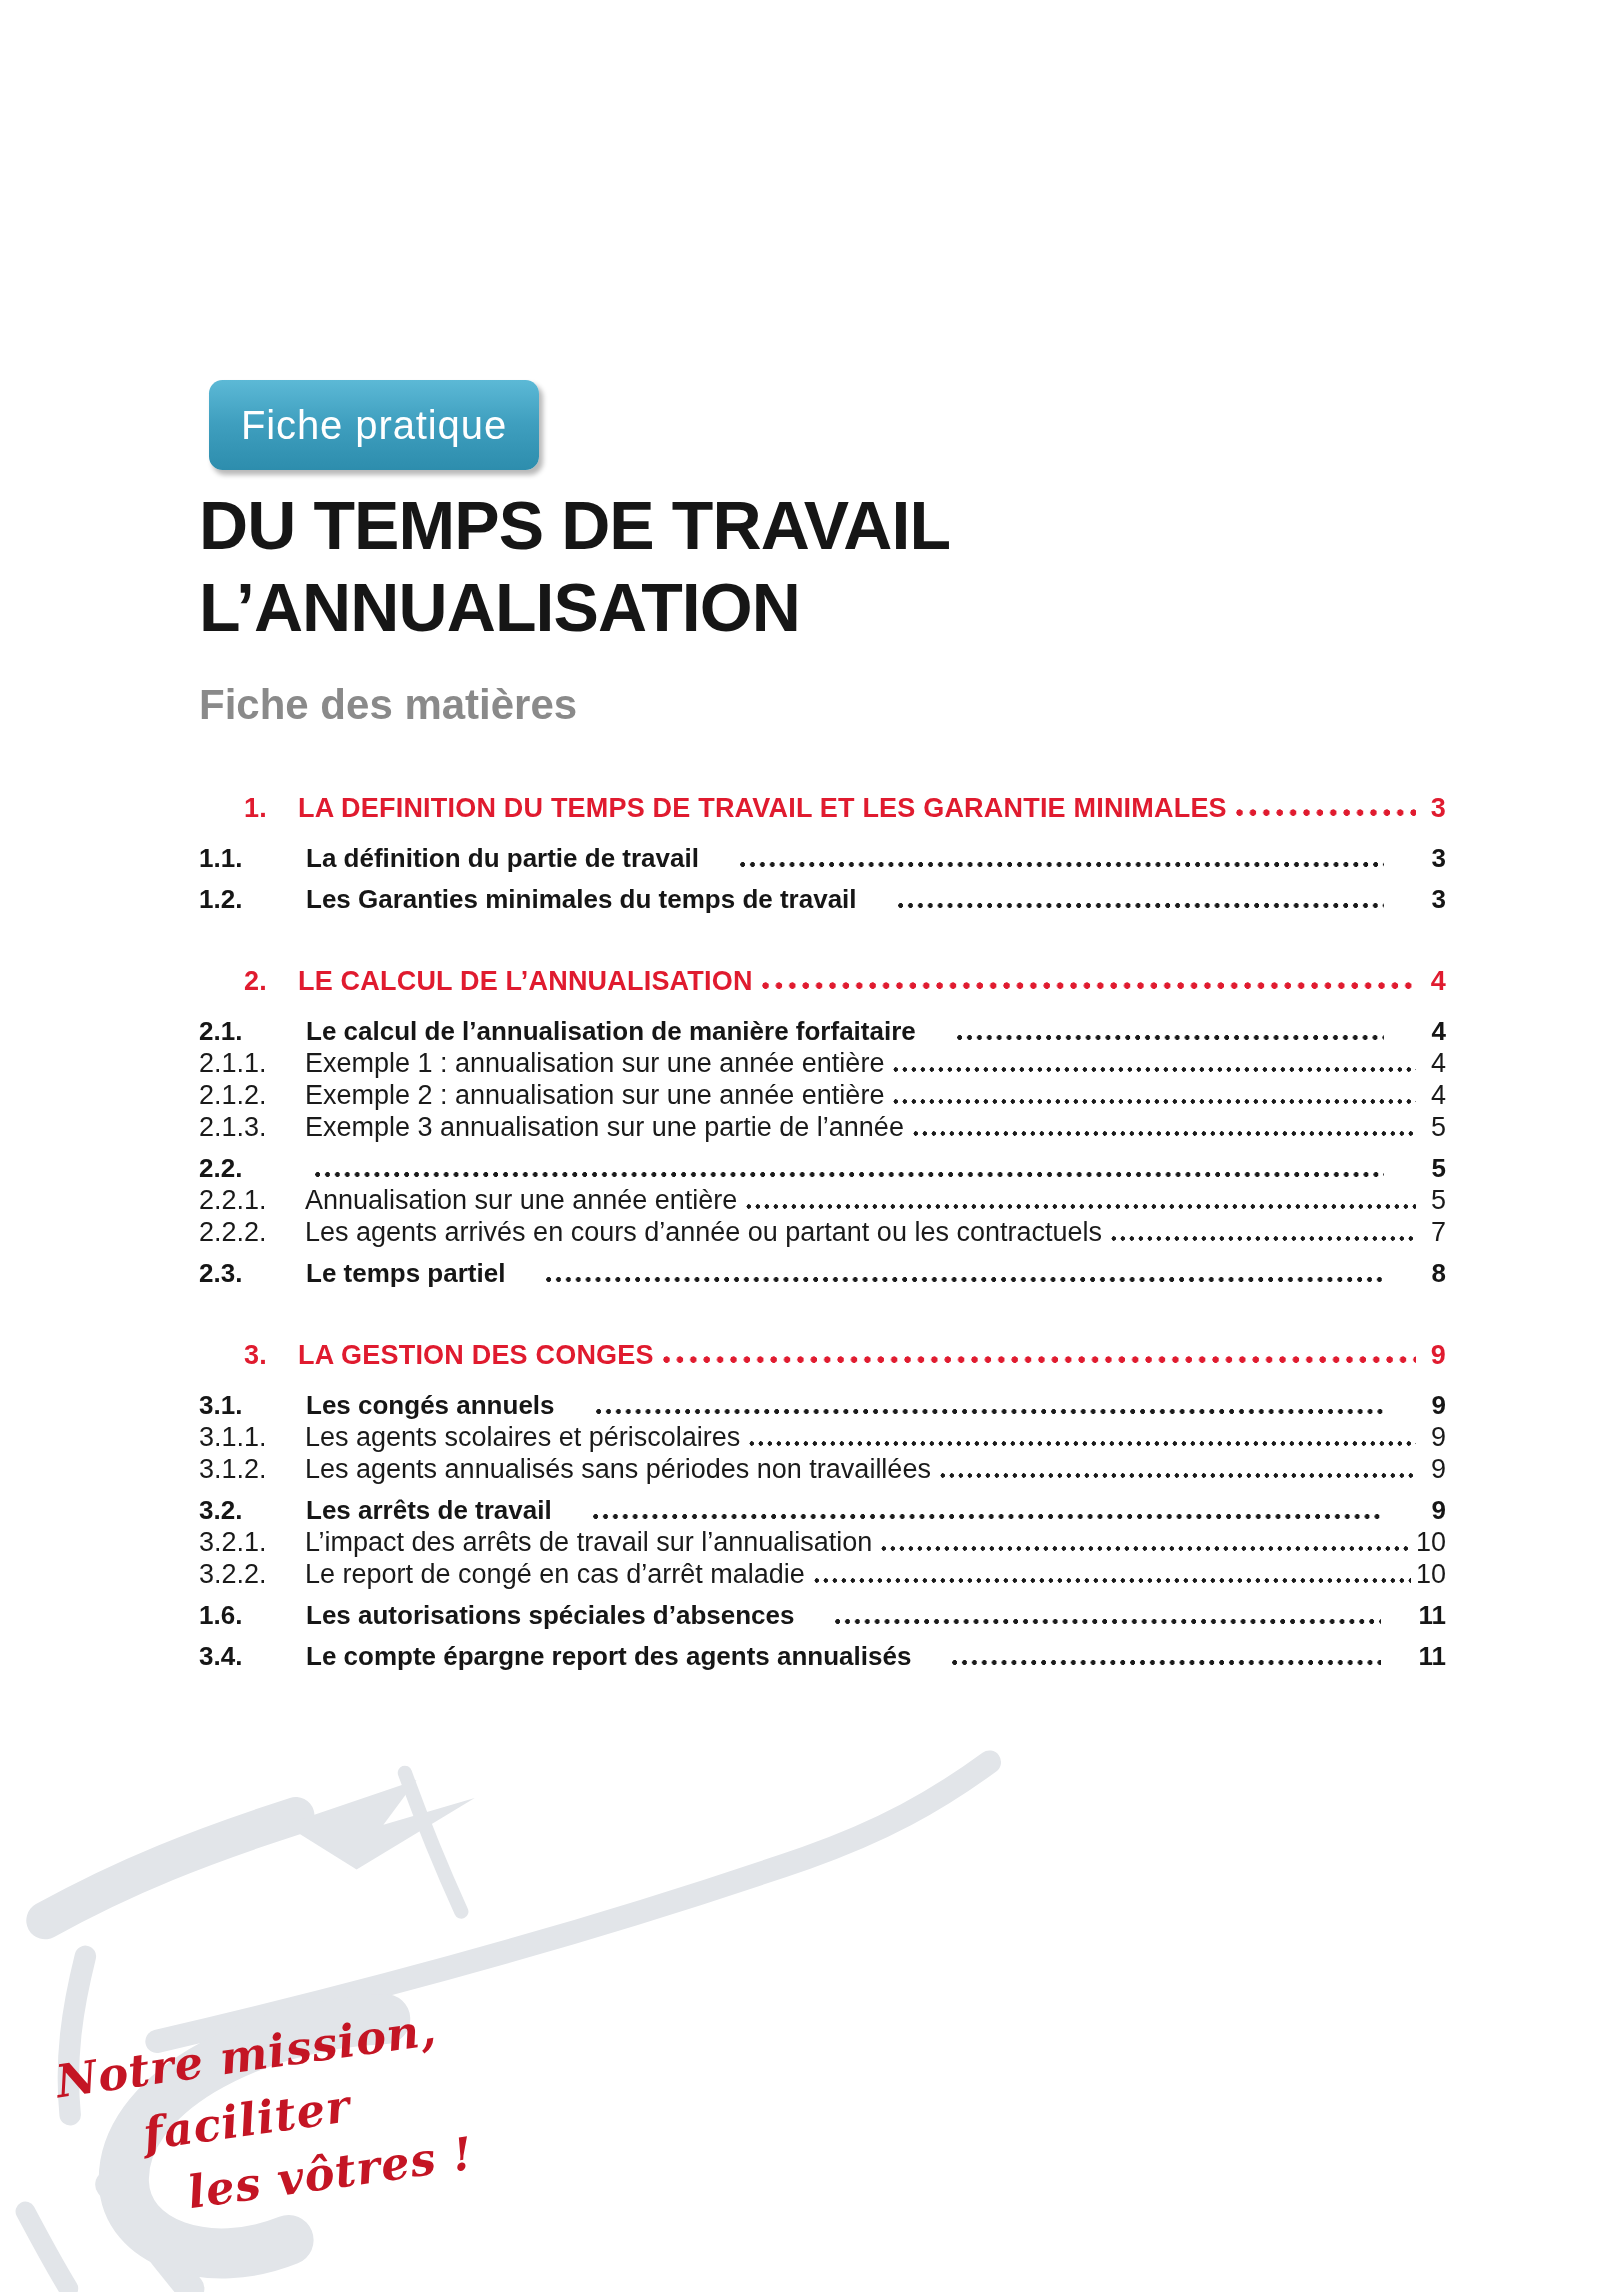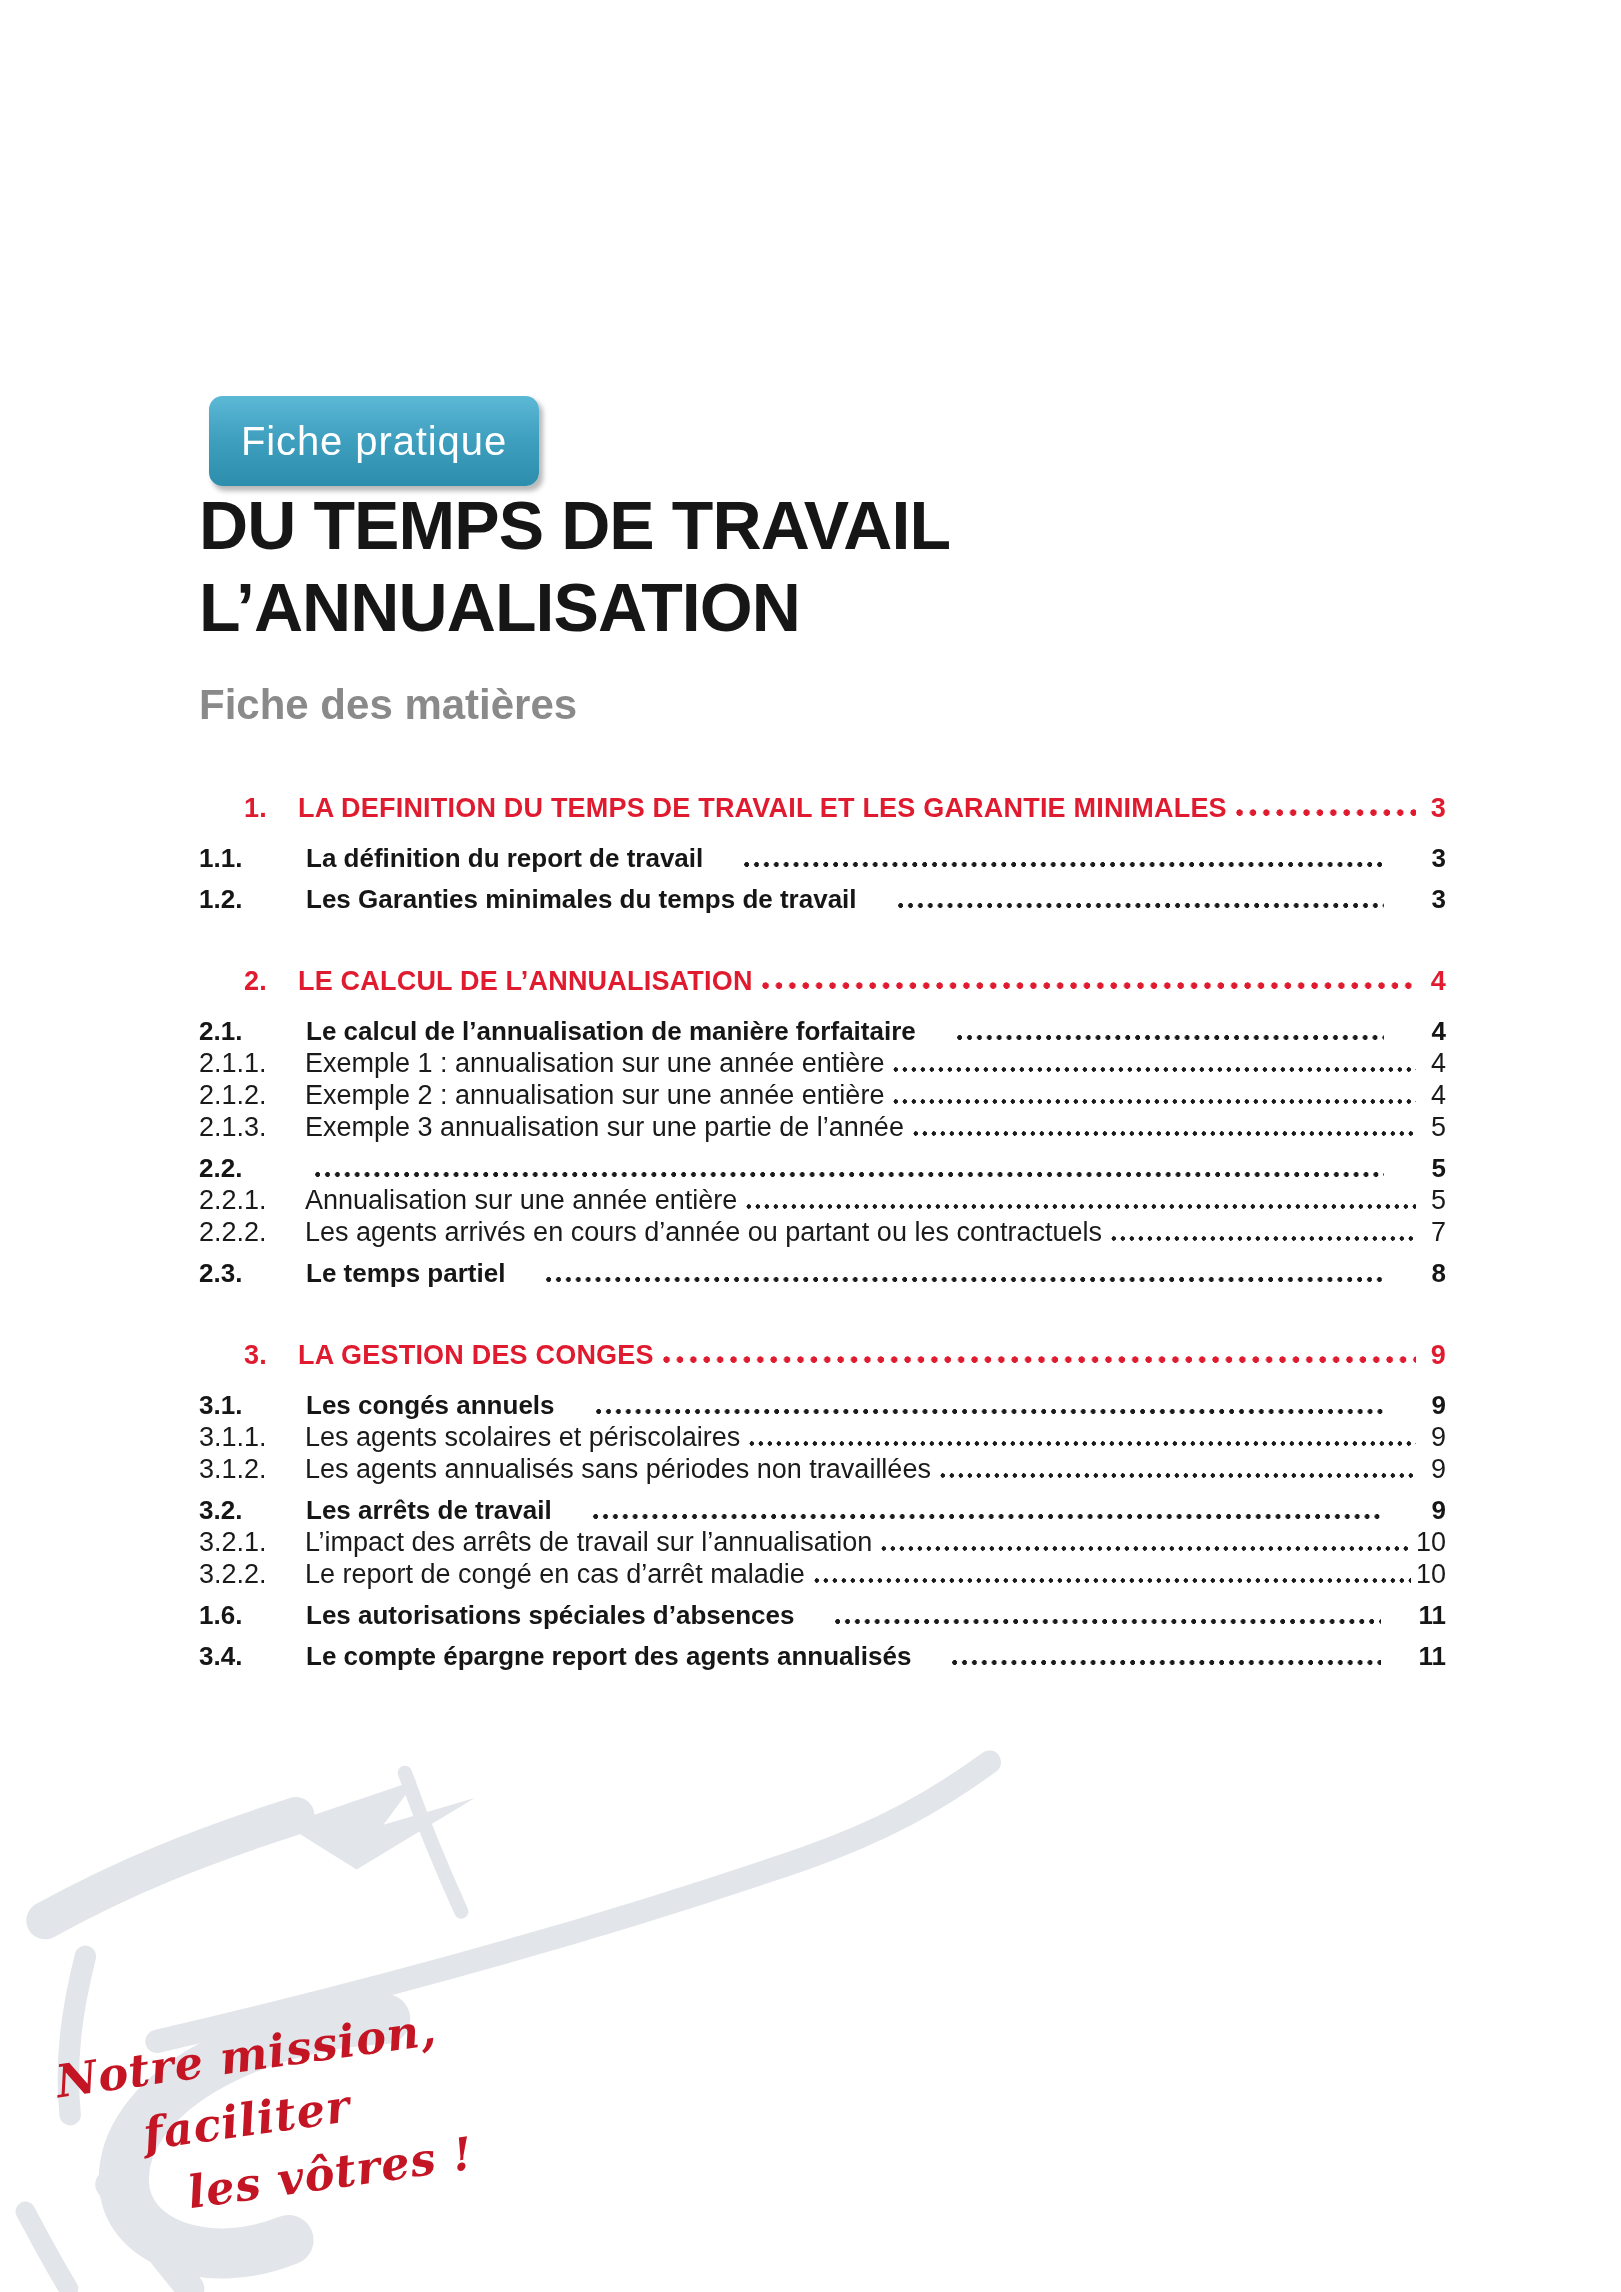--- a/index.html
+++ b/index.html
@@ -24,21 +24,21 @@
     color:var(--ink);
   }
   
   .badge{
     position:absolute;
     left:209px; top:380px;
     width:330px; height:90px;
     border-radius:13.4px;
     background:linear-gradient(180deg,var(--badge-top) 0%,var(--badge-mid) 48%,var(--badge-bot) 100%);
     box-shadow:3.6px 4.5px 5.4px rgba(0,0,0,0.28);
-    display:flex;align-items:center;justify-content:center;margin-top:16px;
+    display:flex;align-items:center;justify-content:center;
   }
   .badge span{
     color:#ffffff;
     font-size:40px;
     font-weight:400;
     letter-spacing:0.9px;
   }
   
   .doc-title{
     position:absolute;
@@ -160,21 +160,21 @@
 
   <div class="toc">
       <div class="toc-row level1">
         <span class="num">1.</span>
         <span class="label">LA DEFINITION DU TEMPS DE TRAVAIL ET LES GARANTIE MINIMALES</span>
         <span class="dots"></span>
         <span class="pg">3</span>
       </div>
       <div class="toc-row level2">
         <span class="num">1.1.</span>
-        <span class="label">La définition du report de travail</span>
+        <span class="label">La définition du partie de travail</span>
         <span class="dots"></span>
         <span class="pg">3</span>
       </div>
       <div class="toc-row level2">
         <span class="num">1.2.</span>
         <span class="label">Les Garanties minimales du temps de travail</span>
         <span class="dots"></span>
         <span class="pg">3</span>
       </div>
       <div class="toc-row level1">

